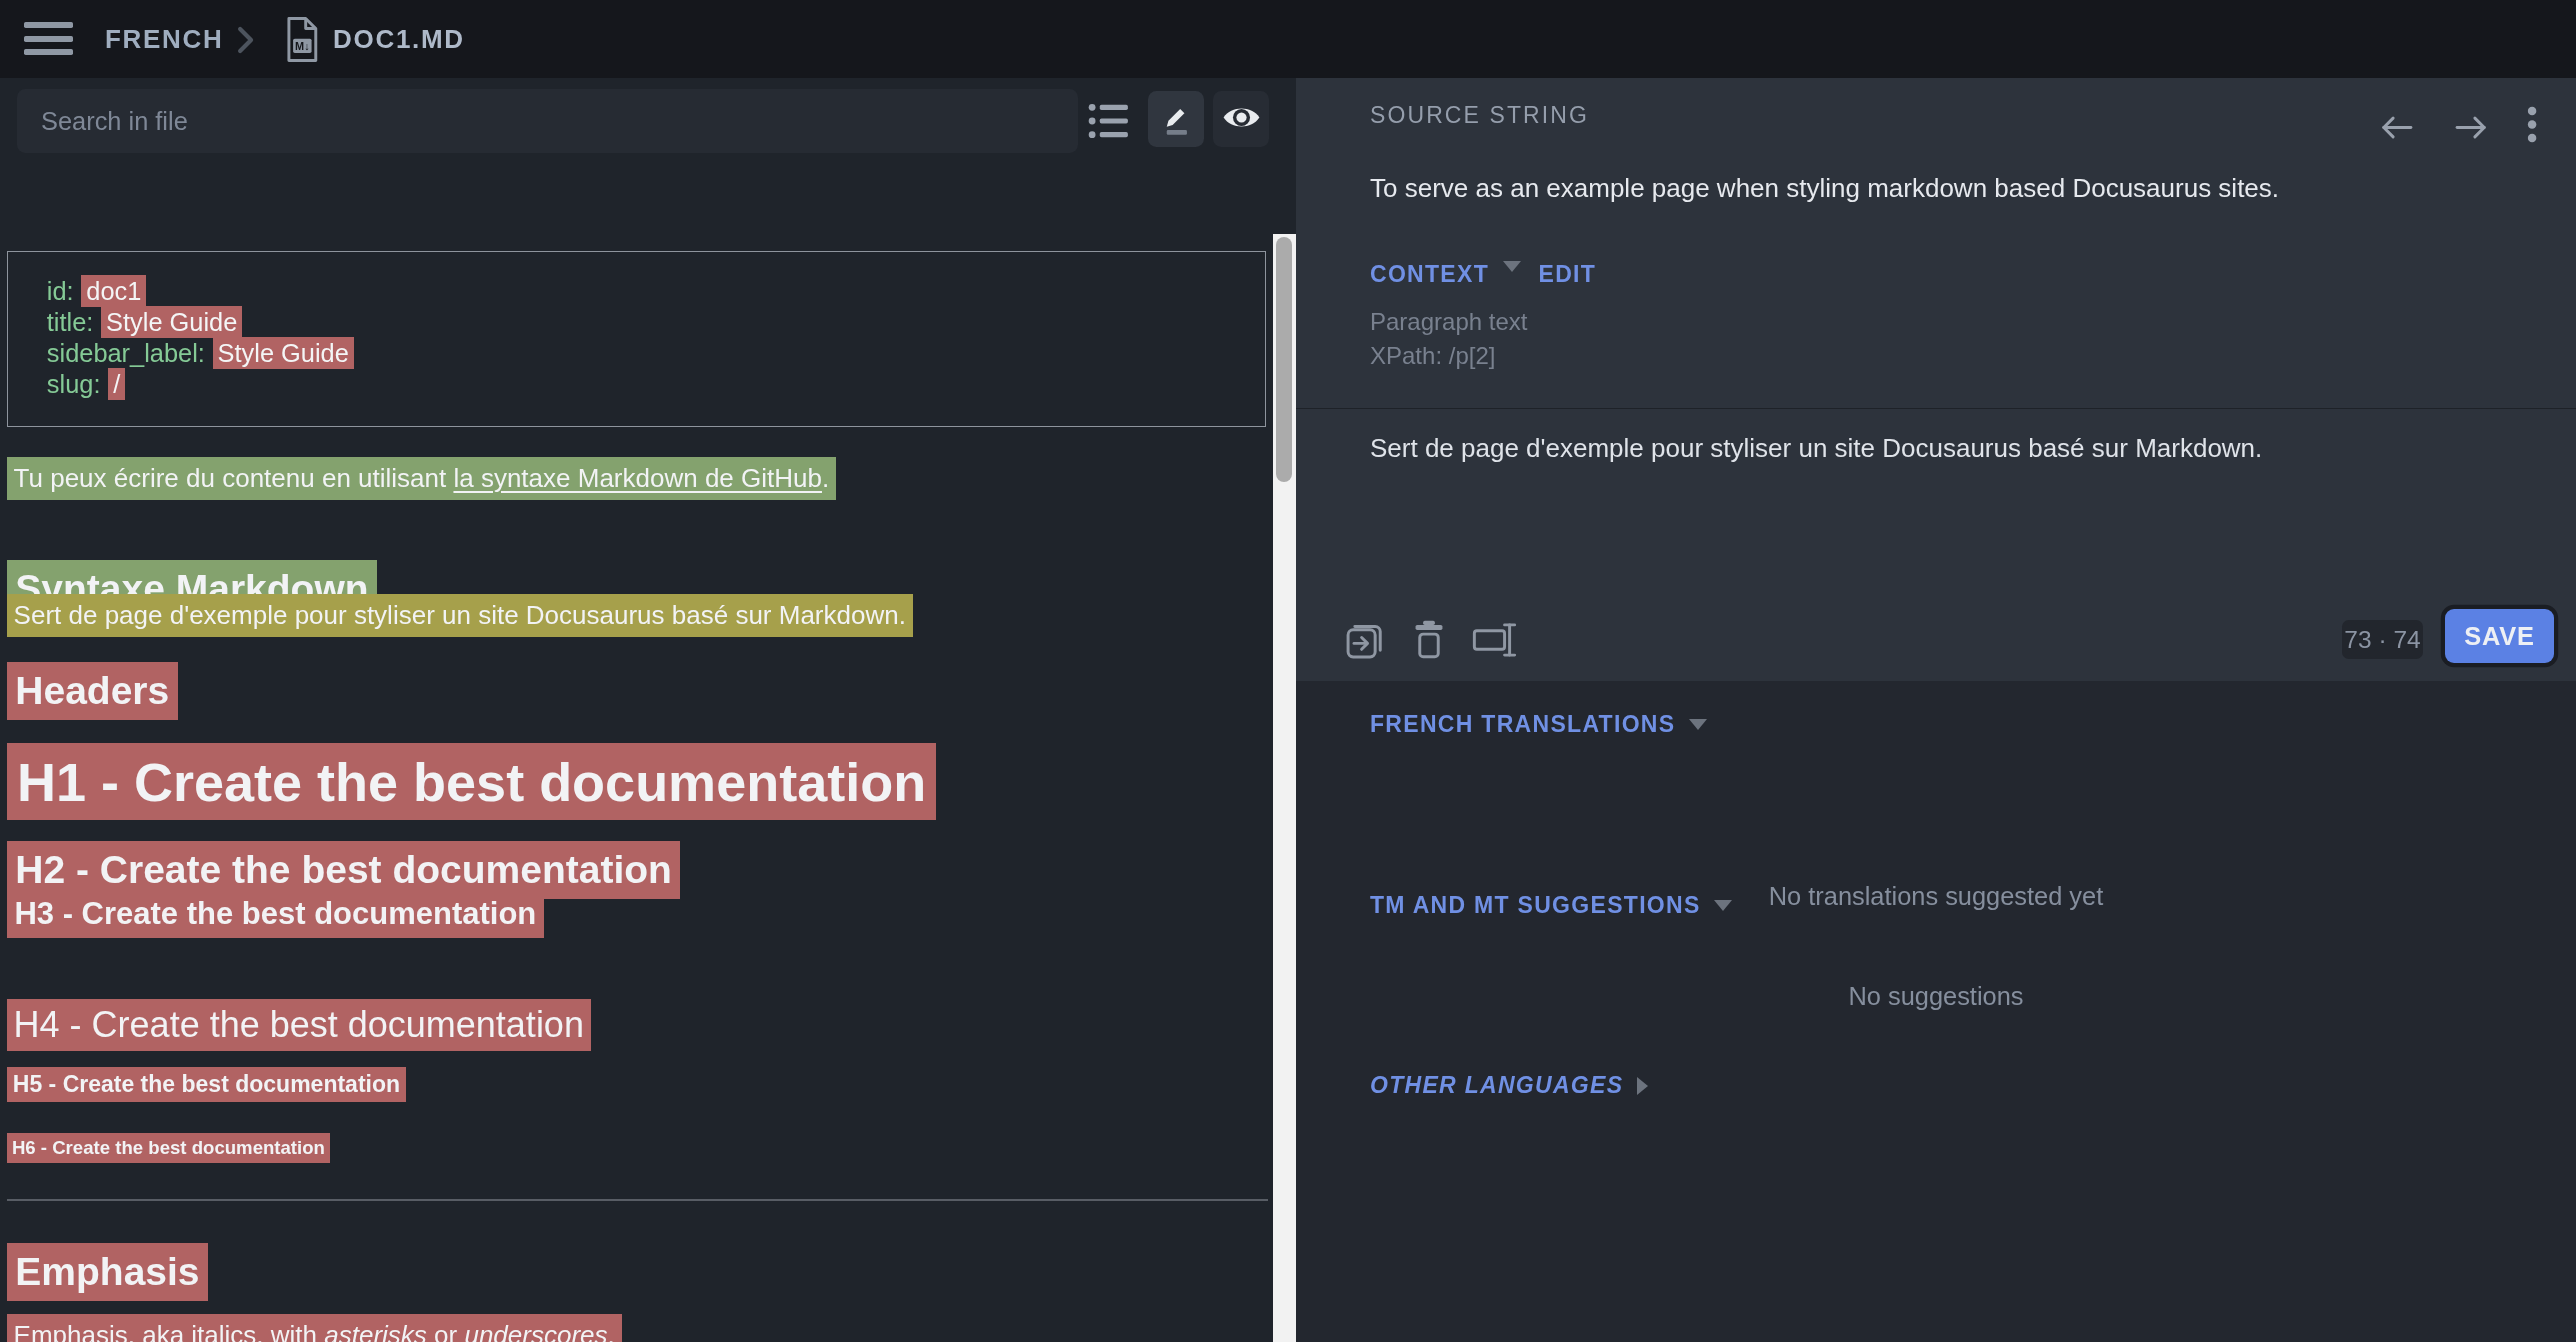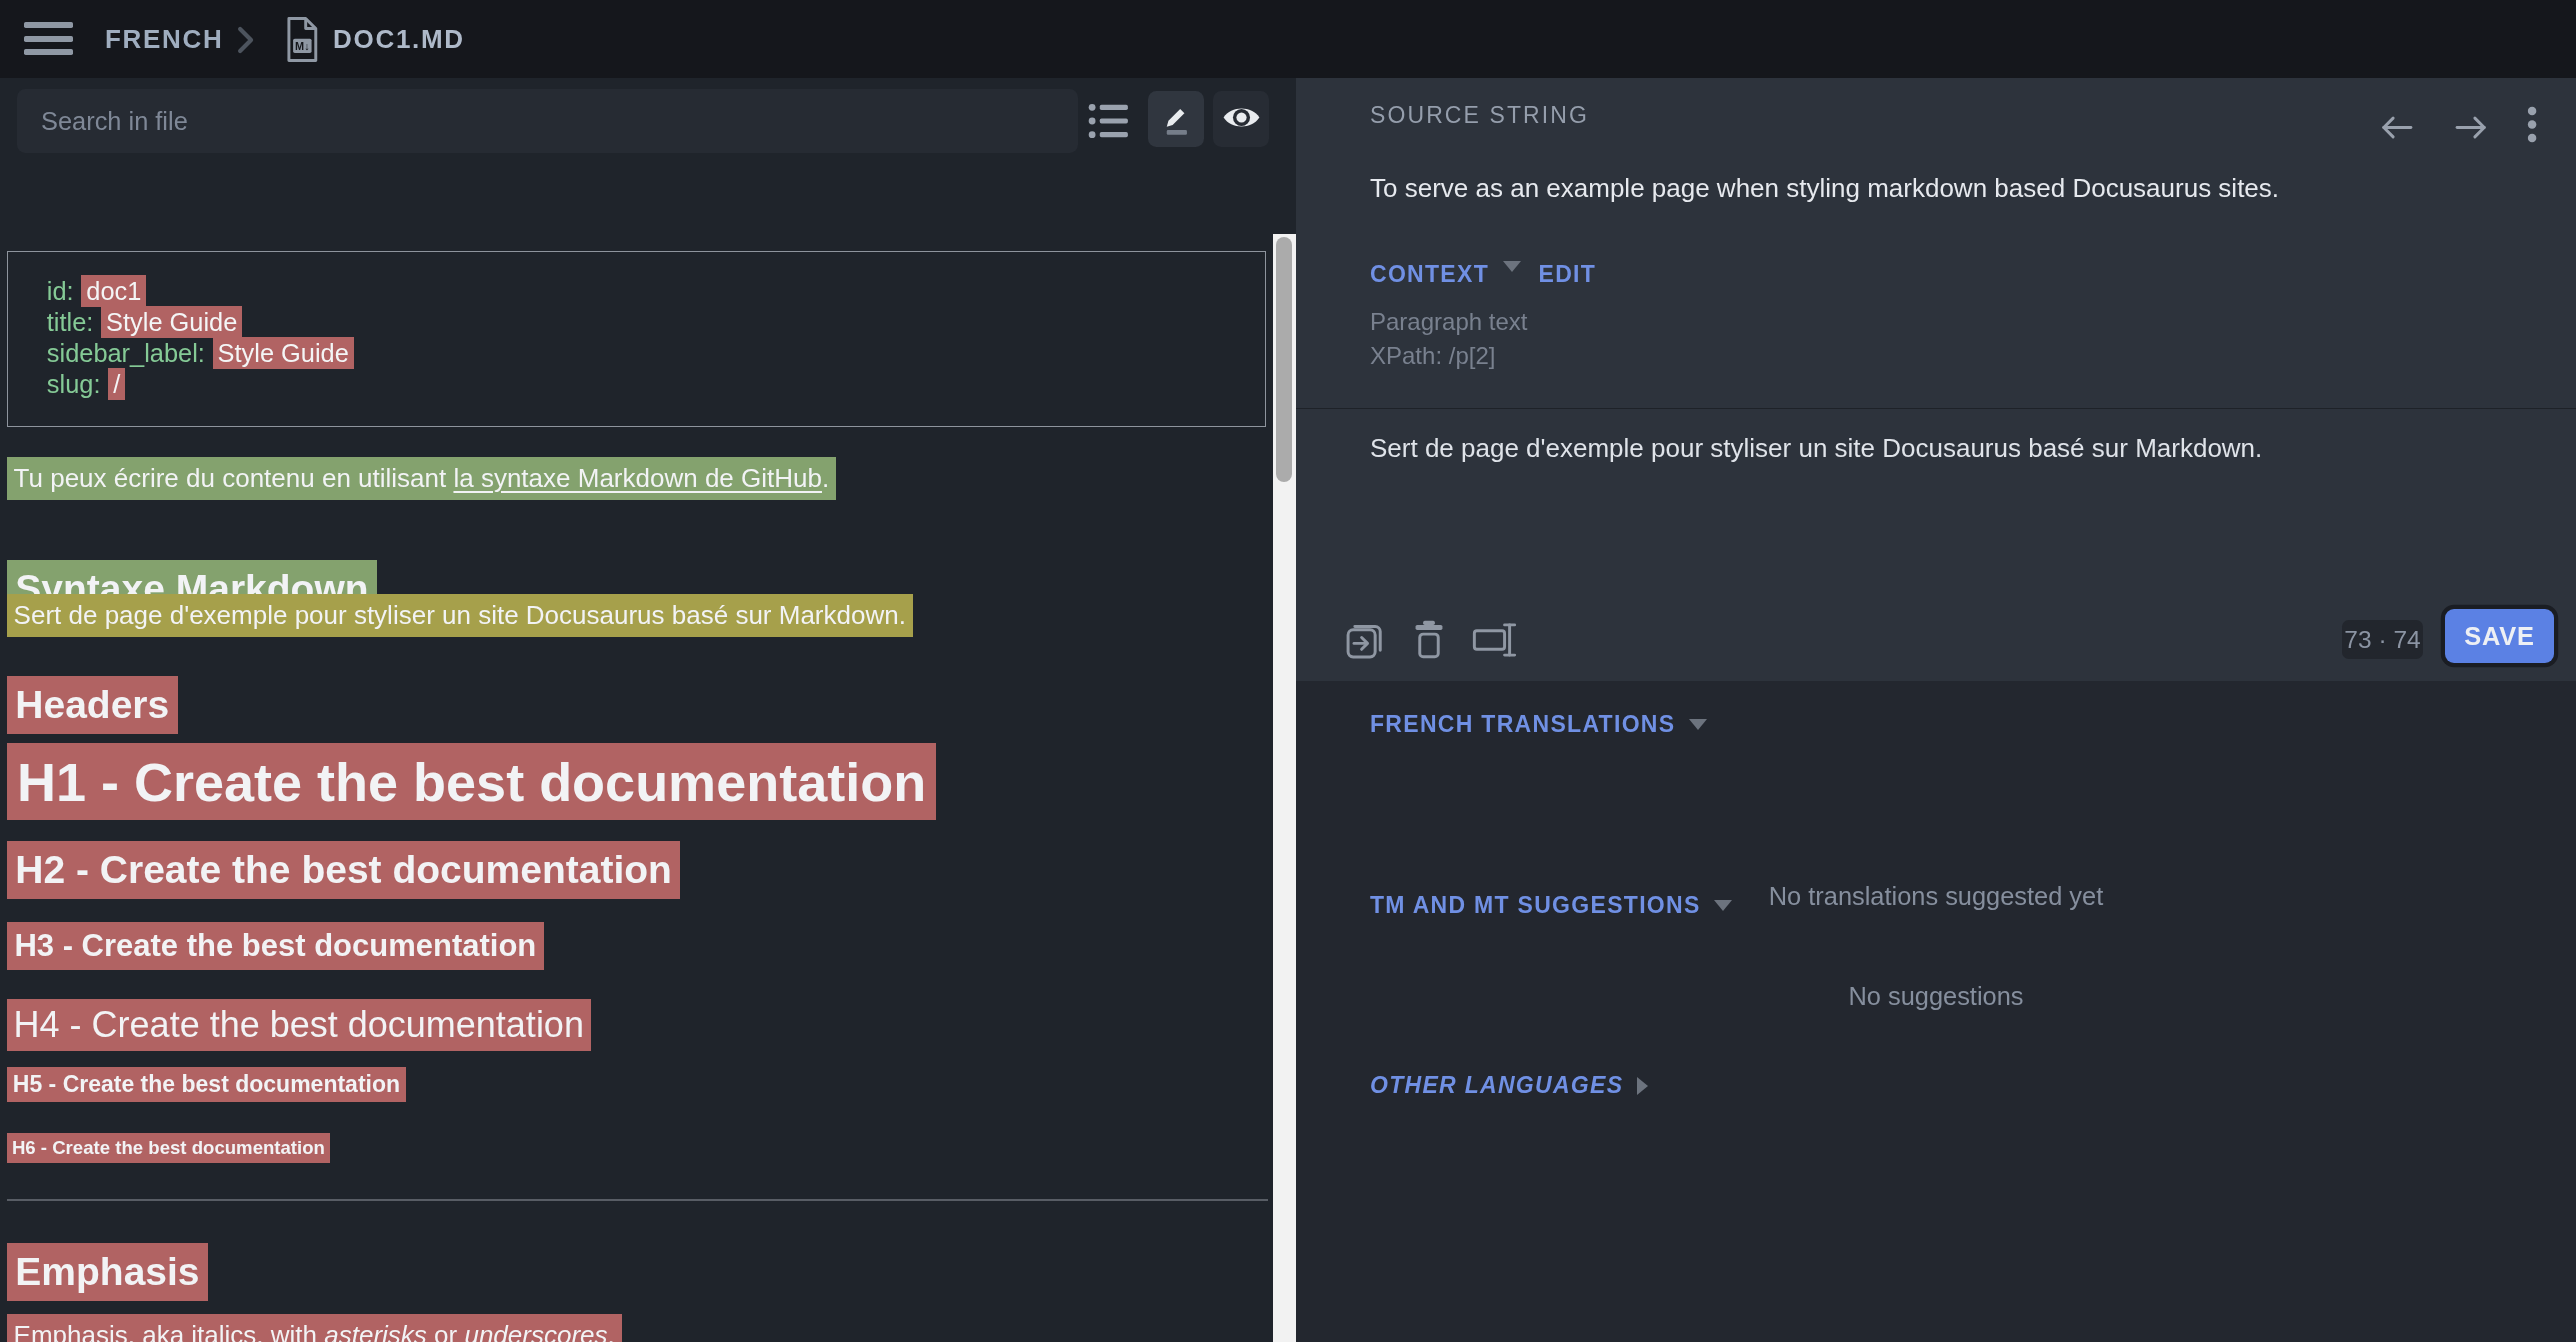--- a/index.html
+++ b/index.html
@@ -147,27 +147,27 @@
         <div class="fm-line"><span class="fm-key">sidebar_label:</span><span class="fm-val">Style Guide</span></div>
         <div class="fm-line"><span class="fm-key">slug:</span><span class="fm-val">/</span></div>
       </div>
 
       <div class="seg p hl-green" style="top:301px;"><span>Tu peux écrire du contenu en utilisant </span><span class="doc-link">la syntaxe Markdown de GitHub</span><span>.</span></div>
 
       <div class="seg h2 hl-green" style="top:359px;margin-top:45px;">Syntaxe Markdown</div>
 
       <div class="seg p hl-olive" style="top:438px;">Sert de page d'exemple pour styliser un site Docusaurus basé sur Markdown.</div>
 
-      <div class="seg h2 hl-red" style="top:520px;">Headers</div>
+      <div class="seg h2 hl-red" style="top:506px;">Headers</div>
 
       <div class="seg h1 hl-red" style="top:587px;">H1 - Create the best documentation</div>
 
       <div class="seg h2 hl-red" style="top:685px;">H2 - Create the best documentation</div>
 
-      <div class="seg h3 hl-red" style="top:766px;">H3 - Create the best documentation</div>
+      <div class="seg h3 hl-red" style="top:734px;">H3 - Create the best documentation</div>
 
       <div class="seg h4 hl-red" style="top:843px;">H4 - Create the best documentation</div>
 
       <div class="seg h5 hl-red" style="top:911px;">H5 - Create the best documentation</div>
 
       <div class="seg h6 hl-red" style="top:977px;">H6 - Create the best documentation</div>
 
       <div class="doc-hr" style="top:1043px;"></div>
 
       <div class="seg h2 hl-red" style="top:1087px;">Emphasis</div>

